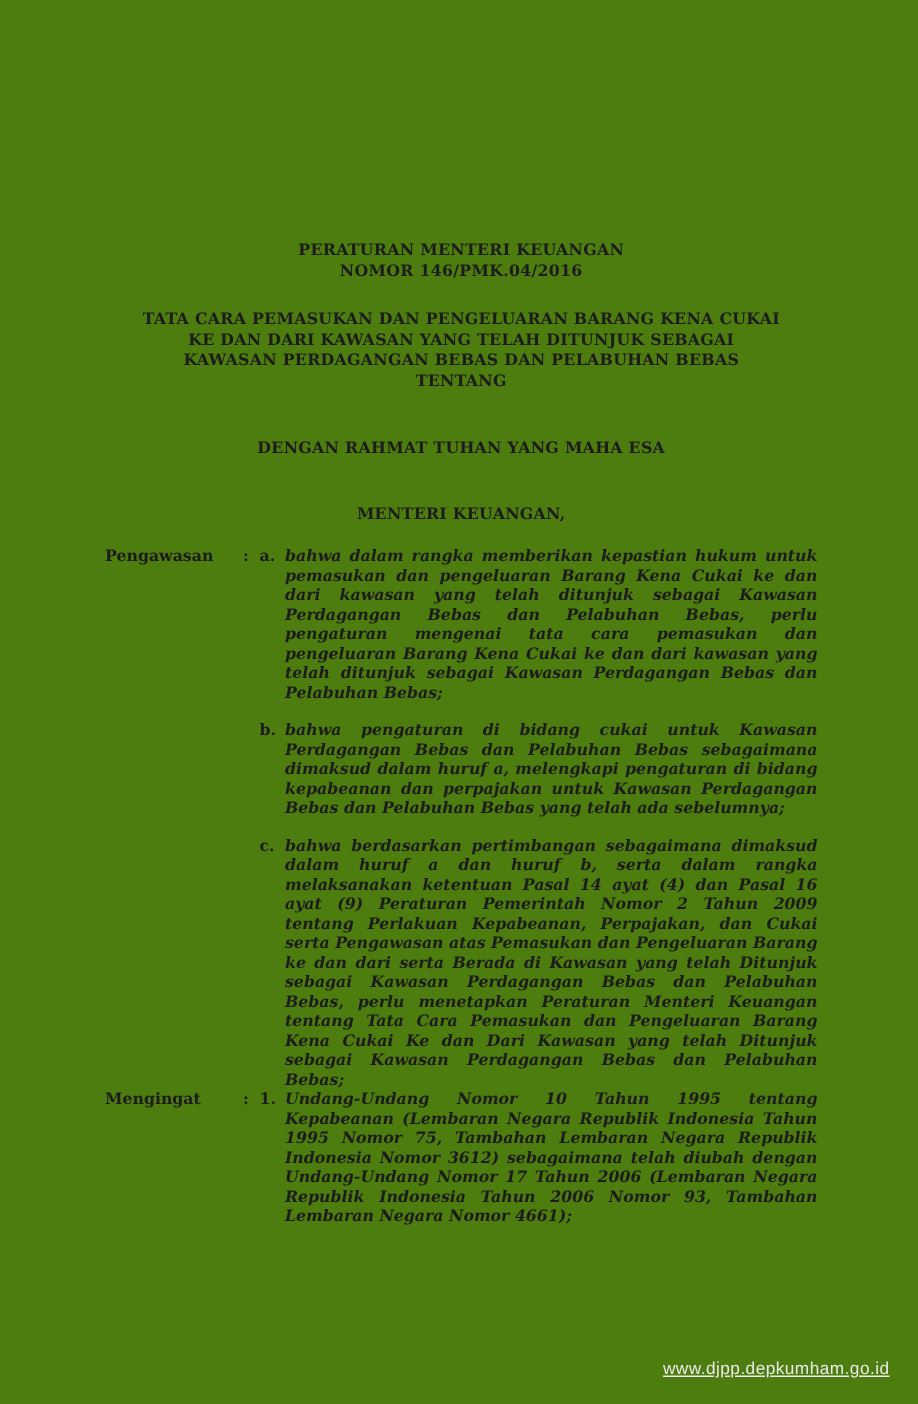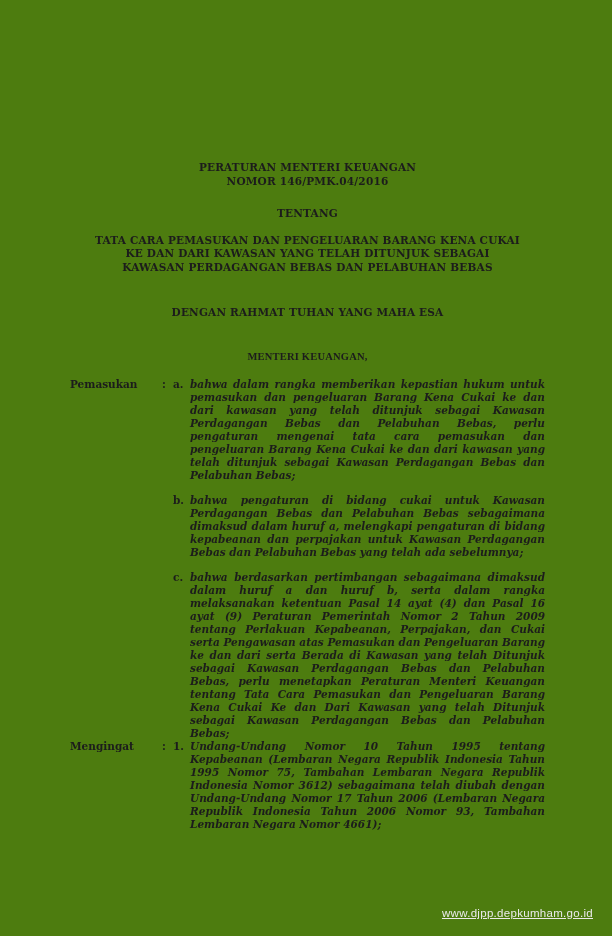--- a/index.html
+++ b/index.html
@@ -25,21 +25,21 @@
   .center {
     text-align: center;
     font-size: 10.5px;
     line-height: 13.5px;
     letter-spacing: 0.2px;
   }
   .h-number      { margin-bottom: 19px; }
   .h-tentang     { margin-bottom: 13px; }
   .h-title       { margin-bottom: 0; }
   .h-invocation  { margin-top: 32px; }
-  .h-authority   { margin-top: 30px; margin-bottom: 15px; font-family: Liberation Serif, serif; }
+  .h-authority   { margin-top: 30px; margin-bottom: 15px; }
 
   .crow {
     display: flex;
     align-items: flex-start;
     font-size: 10.5px;
     line-height: 13px;
     margin-bottom: 12px;
   }
   .crow:last-child { margin-bottom: 0; }
   .mengingat-block { }
@@ -69,35 +69,35 @@
 <body>
 
 <div class="page">
   <div class="doc">
 
     <div class="center h-number">
       <div>PERATURAN MENTERI KEUANGAN</div>
       <div>NOMOR 146/PMK.04/2016</div>
     </div>
 
-    <div class="center h-tentang">TENTANG</div>
-
     <div class="center h-title">
       <div>TATA CARA PEMASUKAN DAN PENGELUARAN BARANG KENA CUKAI</div>
       <div>KE DAN DARI KAWASAN YANG TELAH DITUNJUK SEBAGAI</div>
       <div>KAWASAN PERDAGANGAN BEBAS DAN PELABUHAN BEBAS</div>
     </div>
+
+    <div class="center h-tentang">TENTANG</div>
 
     <div class="center h-invocation">DENGAN RAHMAT TUHAN YANG MAHA ESA</div>
 
     <div class="center h-authority">MENTERI KEUANGAN,</div>
 
     <div class="menimbang-block">
       <div class="crow">
-        <div class="col-label">Pemasukan</div>
+        <div class="col-label">Pengawasan</div>
         <div class="col-colon">:</div>
         <div class="col-marker">a.</div>
         <div class="col-text">bahwa dalam rangka memberikan kepastian hukum untuk pemasukan dan pengeluaran Barang Kena Cukai ke dan dari kawasan yang telah ditunjuk sebagai Kawasan Perdagangan Bebas dan Pelabuhan Bebas, perlu pengaturan mengenai tata cara pemasukan dan pengeluaran Barang Kena Cukai ke dan dari kawasan yang telah ditunjuk sebagai Kawasan Perdagangan Bebas dan Pelabuhan Bebas;</div>
       </div>
       <div class="crow">
         <div class="col-label"></div>
         <div class="col-colon"></div>
         <div class="col-marker">b.</div>
         <div class="col-text">bahwa pengaturan di bidang cukai untuk Kawasan Perdagangan Bebas dan Pelabuhan Bebas sebagaimana dimaksud dalam huruf a, melengkapi pengaturan di bidang kepabeanan dan perpajakan untuk Kawasan Perdagangan Bebas dan Pelabuhan Bebas yang telah ada sebelumnya;</div>
       </div>

